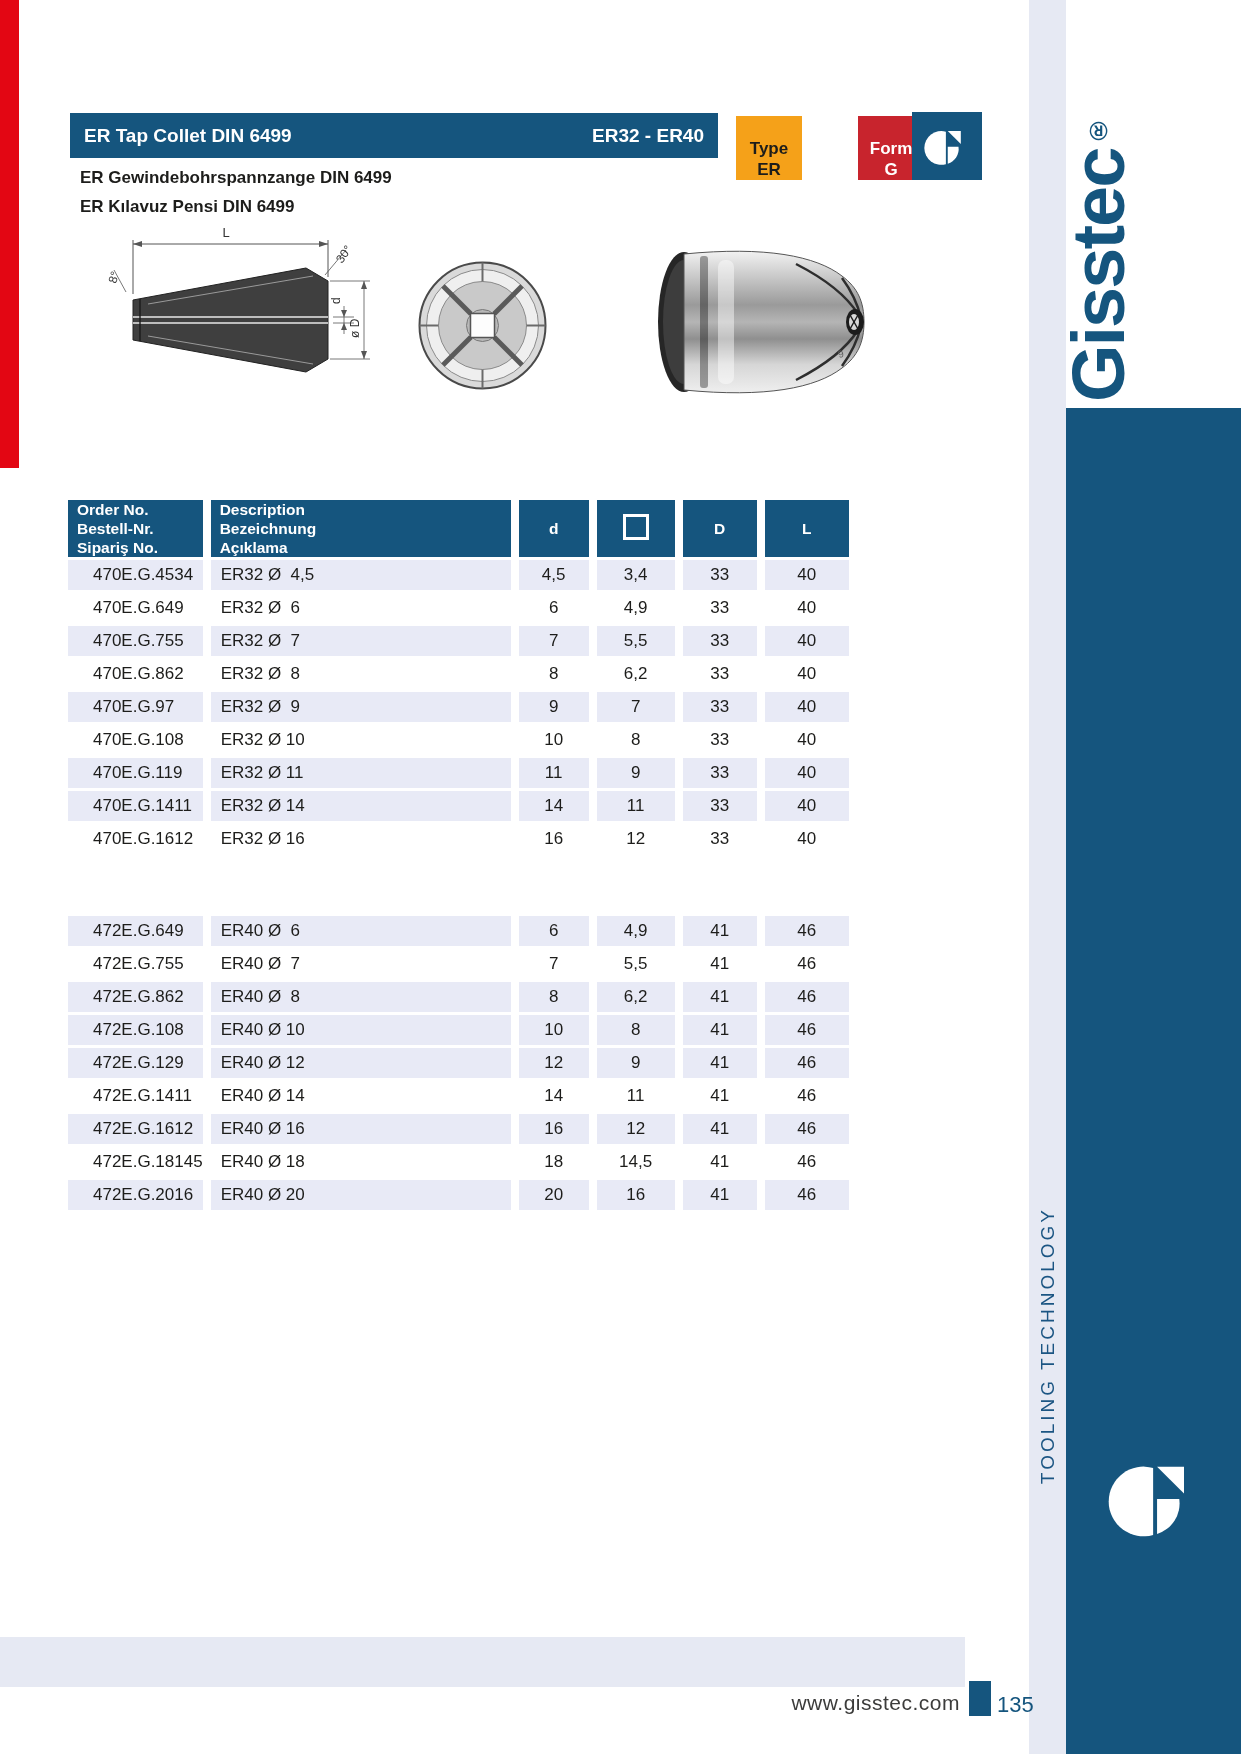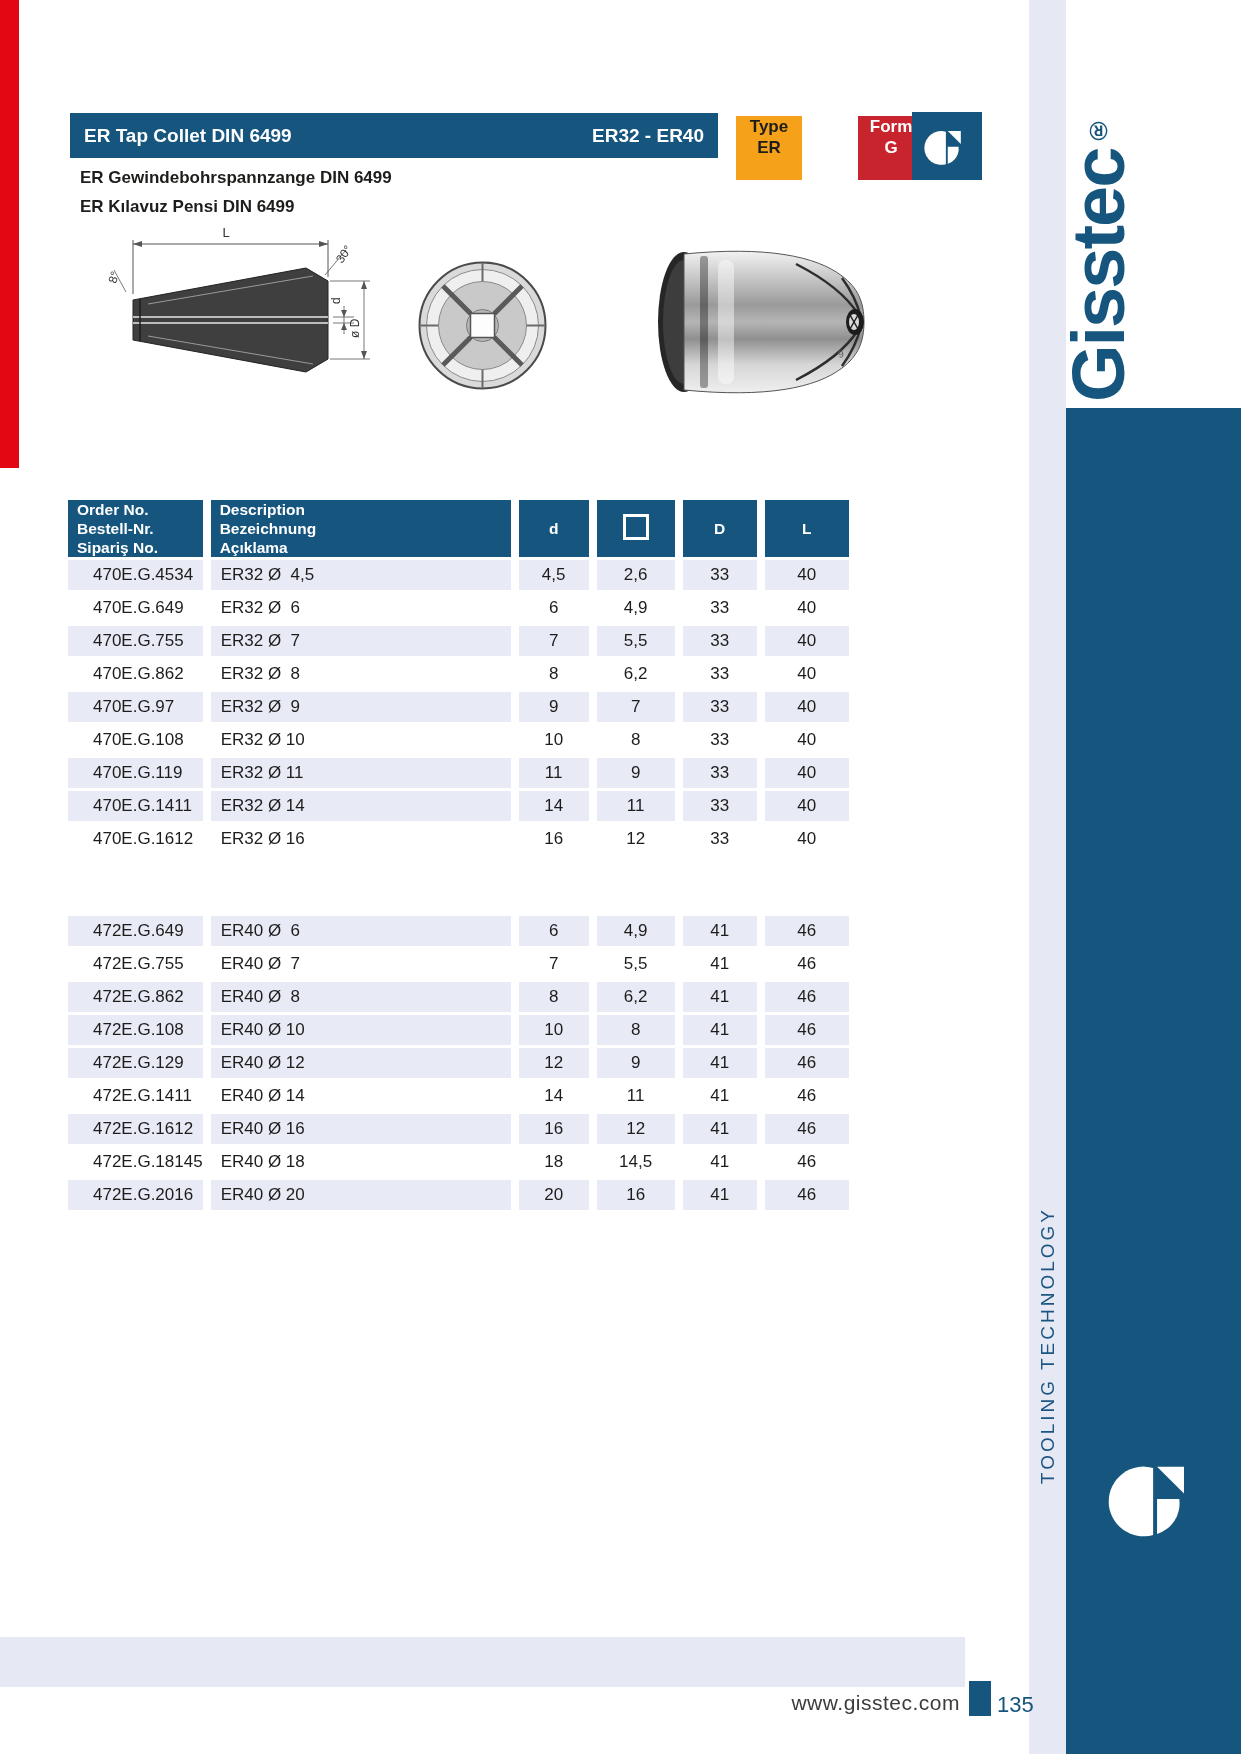--- a/index.html
+++ b/index.html
@@ -24,21 +24,21 @@
   .tagline span{font-size:19px;letter-spacing:3px;color:#1B5583;}
 
   
   .title-bar{position:absolute;left:70px;top:113px;width:648px;height:45px;background:#15557E;
              display:flex;align-items:center;justify-content:space-between;padding:0 14px;box-sizing:border-box;}
   .title-bar .t{color:#fff;font-weight:bold;font-size:19px;}
   .subtitle{position:absolute;left:80px;font-weight:bold;font-size:17px;color:#1D1D1B;}
   .sub-de{top:168px;} .sub-tr{top:197px;}
 
   .badge{position:absolute;top:116px;width:66px;height:64px;display:flex;flex-direction:column;
-         align-items:center;justify-content:flex-start;font-weight:bold;font-size:17px;line-height:1.25;}
+         align-items:center;justify-content:flex-end;font-weight:bold;font-size:17px;line-height:1.25;}
   .badge-type{left:736px;background:#F5A119;color:#1D1D1B;}
   .badge-form{left:822px;background:#C8242D;color:#fff;margin-left:36px;}
   .badge-logo{position:absolute;left:912px;top:112px;width:70px;height:68px;background:#15557E;
               display:flex;align-items:center;justify-content:center;}
 
   
   .fig{position:absolute;}
   .fig-side{left:78px;top:220px;}
   .fig-front{left:415px;top:258px;}
   .fig-photo{left:646px;top:242px;}
@@ -223,21 +223,21 @@
         <th><span class="sq-icon"></span></th>
         <th>D</th>
         <th>L</th>
       </tr>
     </thead>
     <tbody>
         <tr class="alt">
           <td class="c-order">470E.G.4534</td>
           <td class="c-desc">ER32 Ø  4,5</td>
           <td class="c-num">4,5</td>
-          <td class="c-num">2,6</td>
+          <td class="c-num">3,4</td>
           <td class="c-num">33</td>
           <td class="c-num">40</td>
         </tr>
         <tr>
           <td class="c-order">470E.G.649</td>
           <td class="c-desc">ER32 Ø  6</td>
           <td class="c-num">6</td>
           <td class="c-num">4,9</td>
           <td class="c-num">33</td>
           <td class="c-num">40</td>

